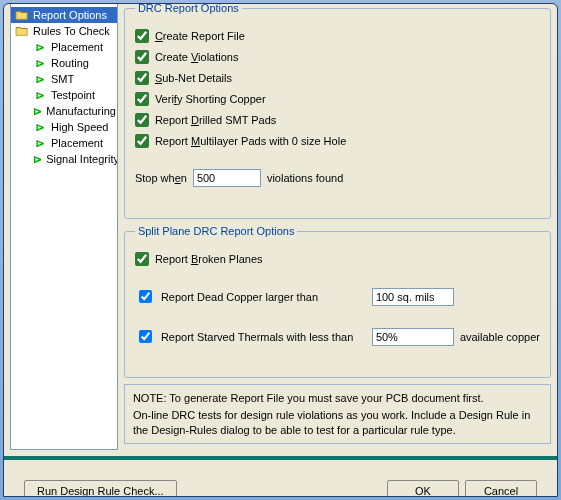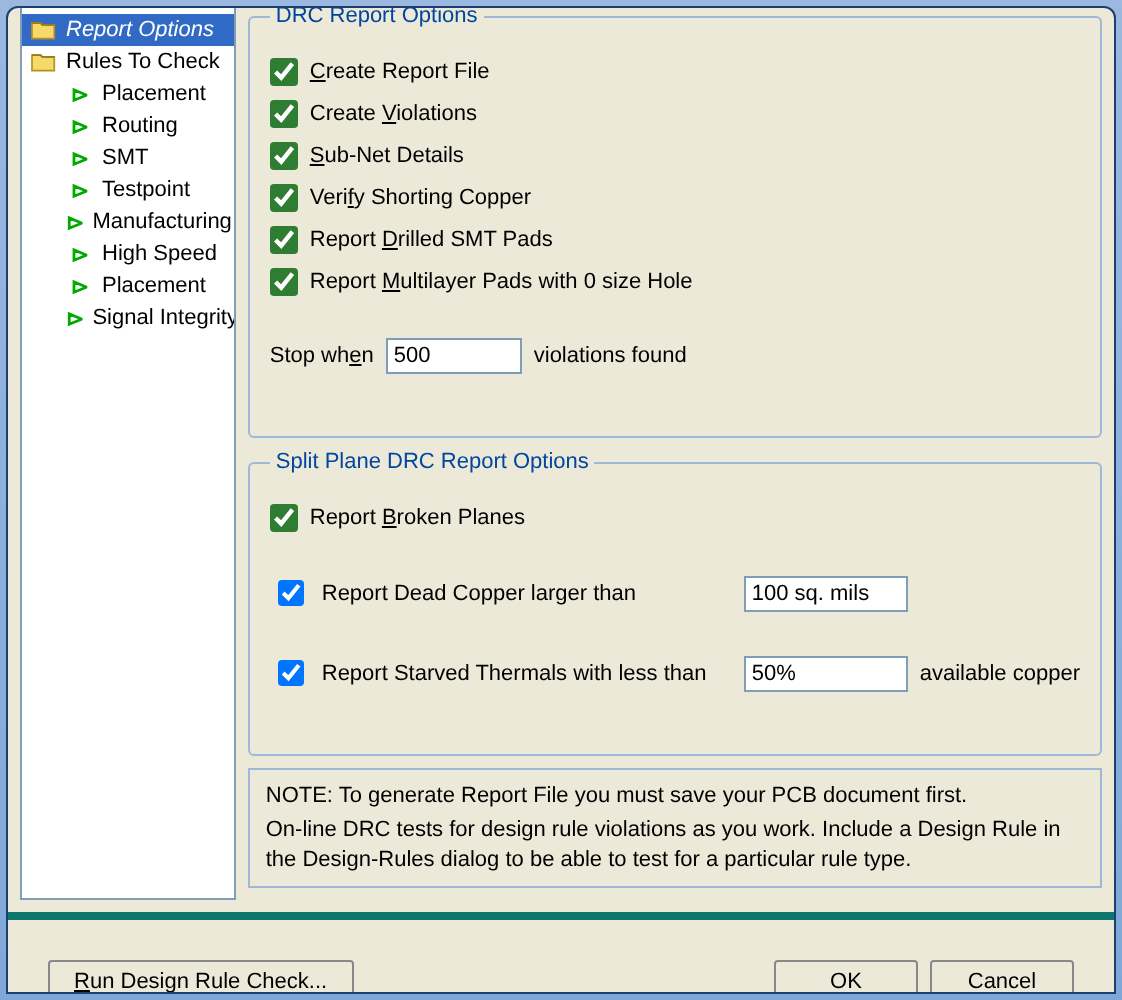--- a/index.html
+++ b/index.html
@@ -56,21 +56,21 @@
   }
   .treepanel {
     width: 156px;
     background:#fff;
     border:1px solid #7f9db9;
     padding:4px 0;
     overflow:hidden;
   }
   .tree-item { display:flex; align-items:center; padding:1px 4px; cursor:pointer; white-space:nowrap;}
   .tree-item.indent1 { padding-left: 22px; }
-  .tree-item.selected { background:#316ac5; color:#fff;font-style:italic;}
+  .tree-item.selected { background:#316ac5; color:#fff;}
   .tree-icon { width:14px; height:14px; margin-right:4px; display:flex; align-items:center; justify-content:center; font-size:10px;}
   .folder-icon svg { width:14px; height:12px; }
   .glyph-green { color:#0a0; font-size: 11px; font-weight:bold;}
   .rightpane { flex:1; display:flex; flex-direction:column; gap:6px; }
   fieldset {
     border:1px solid #a0b8d8;
     border-radius:3px;
     padding: 8px 10px 10px 10px;
     margin:0;
     background:#ece9d8;

